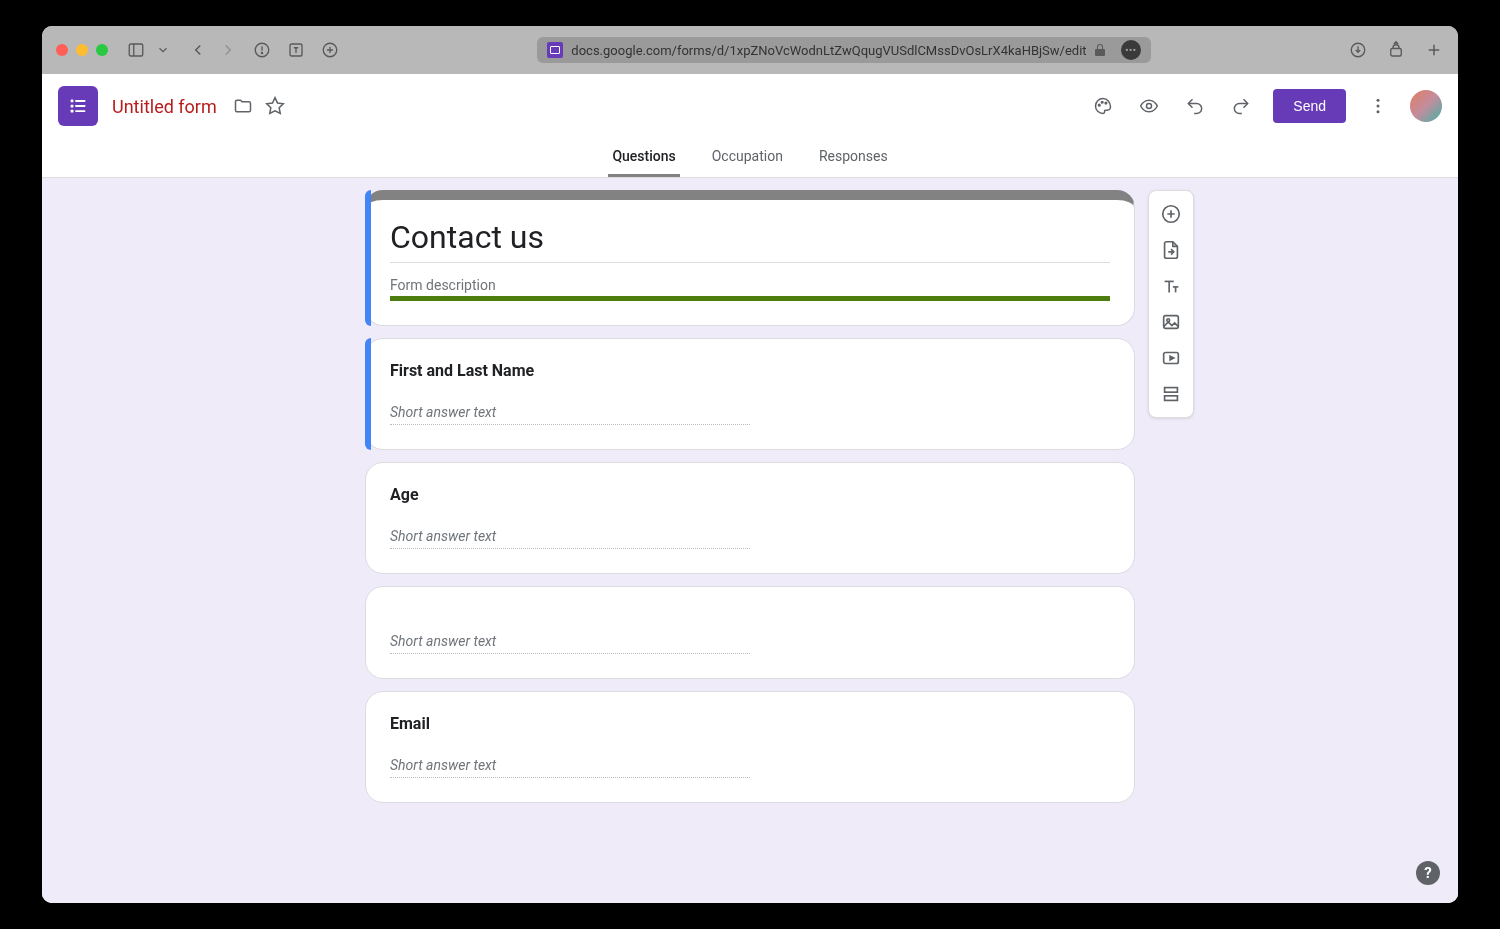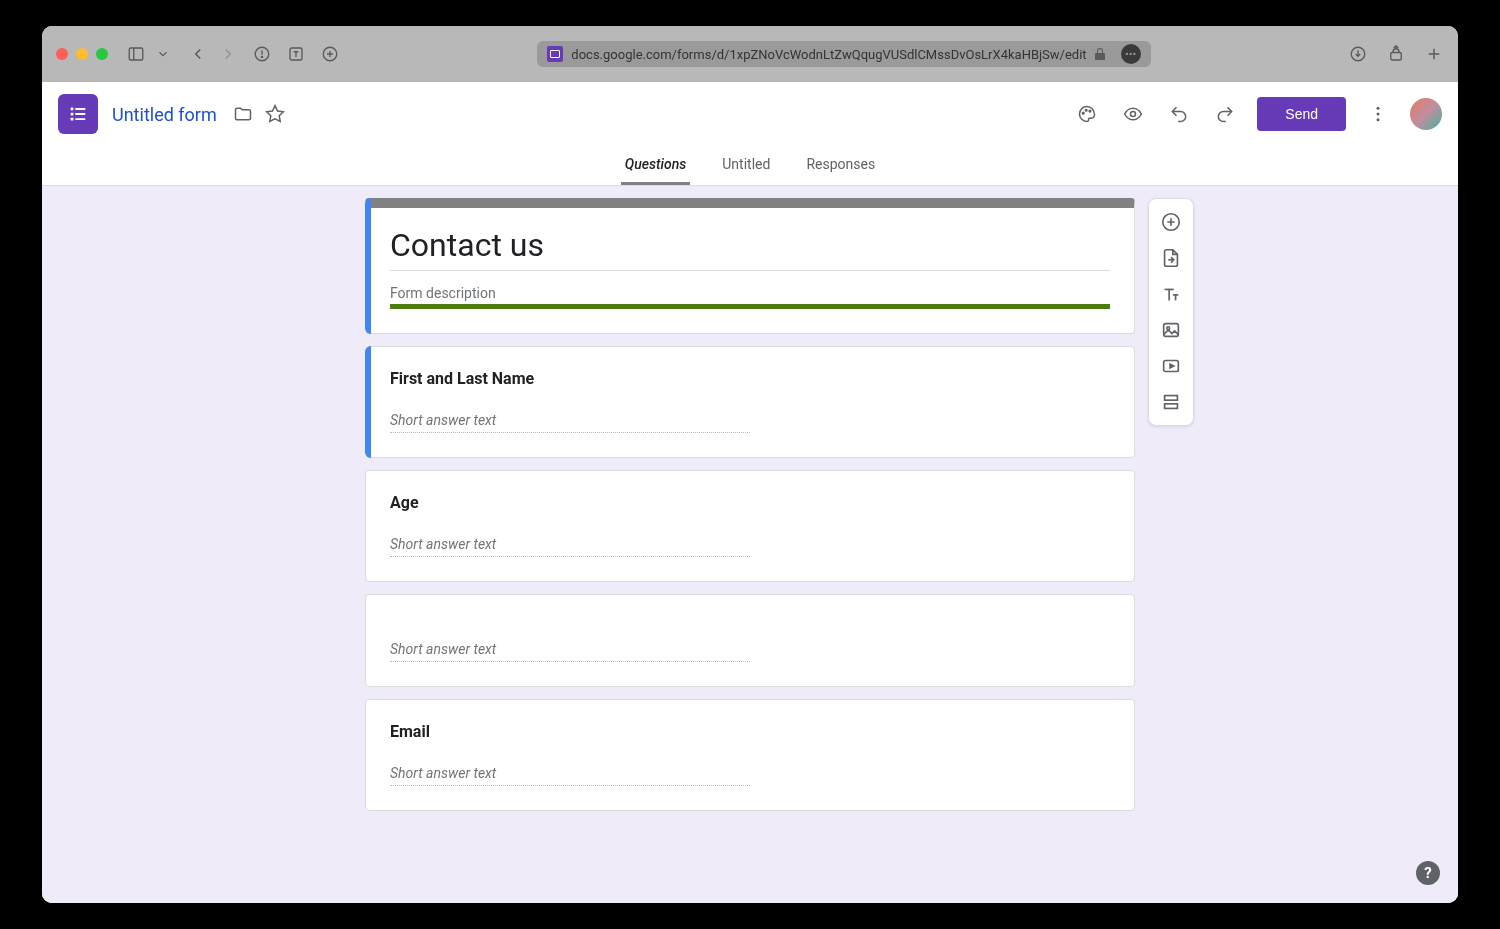--- a/index.html
+++ b/index.html
@@ -15,21 +15,21 @@
       background: #f0f0f0;
       border-radius: 10px;
       overflow: hidden;
       height: 100%;
       display: flex;
       flex-direction: column;
       box-shadow: 0 10px 40px rgba(0,0,0,0.5);
     }
     
     .browser-bar {
-      height: 56px;
+      height: 48px;
       background: #b8b8b8;
       display: flex;
       align-items: center;
       padding: 0 14px;
       gap: 8px;
     }
     .traffic-lights { display: flex; gap: 8px; margin-right: 10px; }
     .tl { width: 12px; height: 12px; border-radius: 50%; }
     .tl.red { background: #ff5f57; }
     .tl.yellow { background: #febc2e; }
@@ -95,41 +95,41 @@
     .forms-logo {
       width: 40px; height: 40px;
       background: #673ab7;
       border-radius: 6px;
       display: flex; align-items: center; justify-content: center;
       margin-right: 14px;
     }
     .forms-logo svg { width: 22px; height: 22px; }
     .doc-title {
       font-size: 18px;
-      color: #1d4ed8;
+      color: #b91c1c;
       margin-right: 12px;
     }
     .header-icon {
       width: 28px; height: 28px;
       display: flex; align-items: center; justify-content: center;
       color: #5f6368;
       cursor: pointer;
     }
     .header-icon svg { width: 20px; height: 20px; }
     .header-right {
       margin-left: auto;
       display: flex;
       align-items: center;
       gap: 18px;
     }
     .send-btn {
       background: #673ab7;
       color: #fff;
       border: none;
-      padding: 9px 28px;
+      padding: 9px 20px;
       border-radius: 4px;
       font-size: 14px;
       font-weight: 500;
       cursor: pointer;
     }
     .avatar {
       width: 32px; height: 32px;
       border-radius: 50%;
       background: linear-gradient(135deg, #e27d60, #c38d9e, #41b3a3);
     }
@@ -142,38 +142,37 @@
       font-size: 14px;
       color: #5f6368;
       padding: 10px 4px;
       cursor: pointer;
       border-bottom: 3px solid transparent;
     }
     .tab.active {
       color: #202124;
       border-bottom-color: #828282;
       font-weight: 500;
-      font-style: italic;
     }
 
     
     .canvas-wrap {
       flex: 1;
       background: #f0ebf8;
       overflow: auto;
       position: relative;
     }
     .canvas {
       width: 770px;
       margin: 12px auto 20px;
       position: relative;
     }
     .card {
       background: #fff;
-      border-radius: 4px;
+      border-radius: 18px;
       margin-bottom: 12px;
       padding: 22px 24px 24px;
       border: 1px solid #dadce0;
       position: relative;
     }
     .card.title-card {
       border-top: 10px solid #828282;
       padding-top: 18px;
     }
     .card.selected::before {
@@ -408,21 +407,21 @@
                 <circle cx="12" cy="12" r="1.8"></circle>
                 <circle cx="12" cy="19" r="1.8"></circle>
               </svg>
           </div>
           <div class="avatar"></div>
         </div>
       </div>
 
       <div class="tabs">
         <div class="tab active">Questions</div>
-        <div class="tab">Untitled</div>
+        <div class="tab">Occupation</div>
         <div class="tab">Responses</div>
       </div>
     </div>
 
     <div class="canvas-wrap">
       <div class="canvas">
 
         <div class="card title-card selected">
           <div class="form-title">Contact us</div>
           <div class="form-desc">Form description</div>

